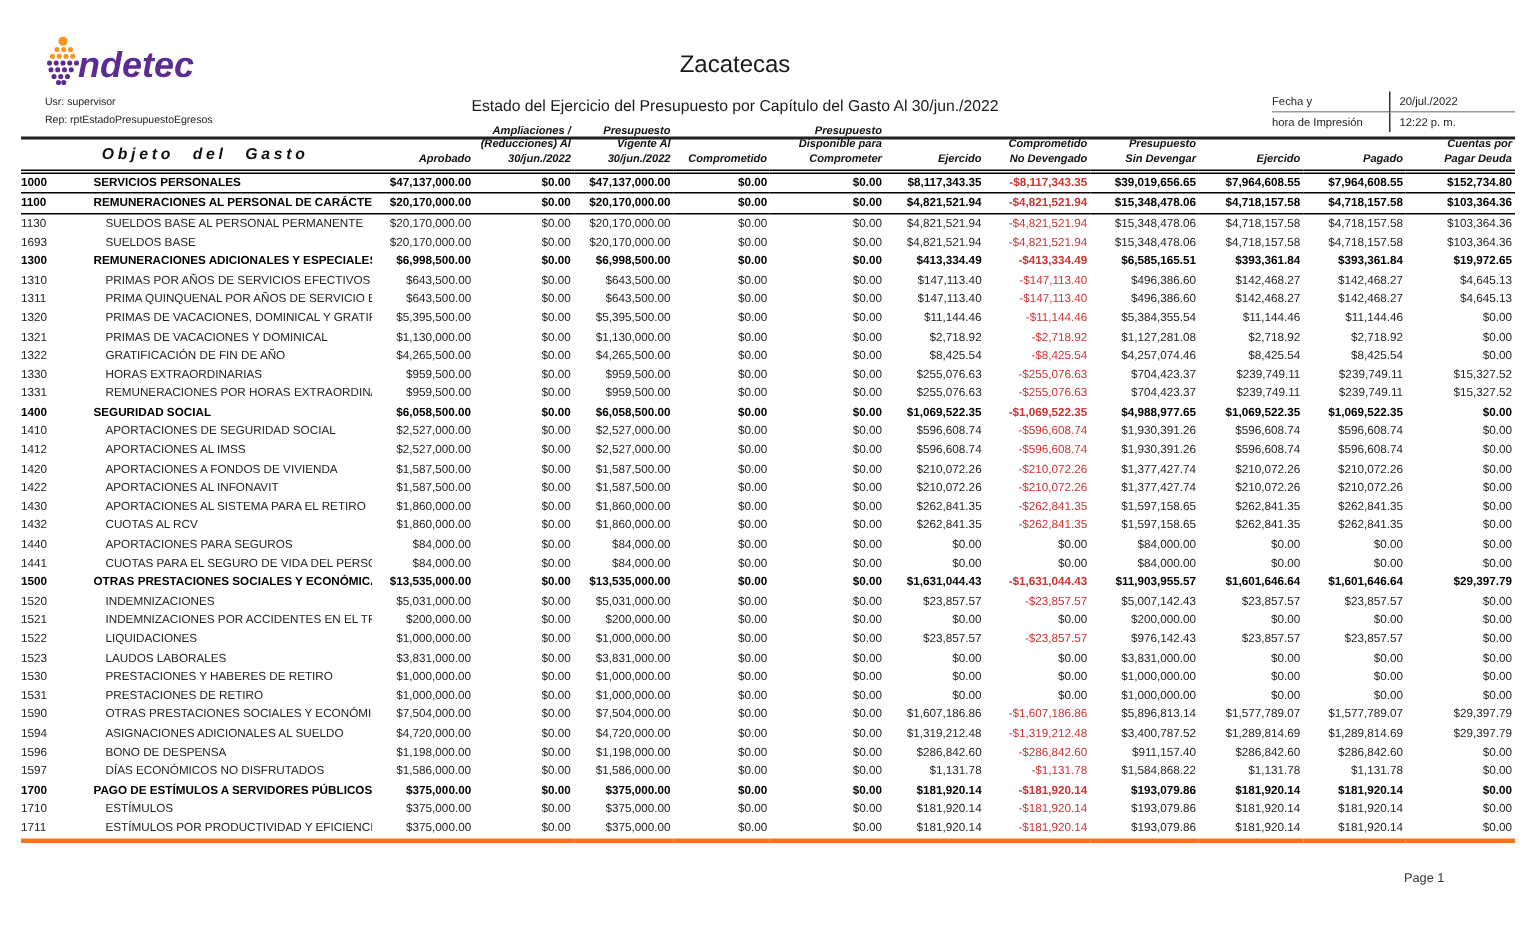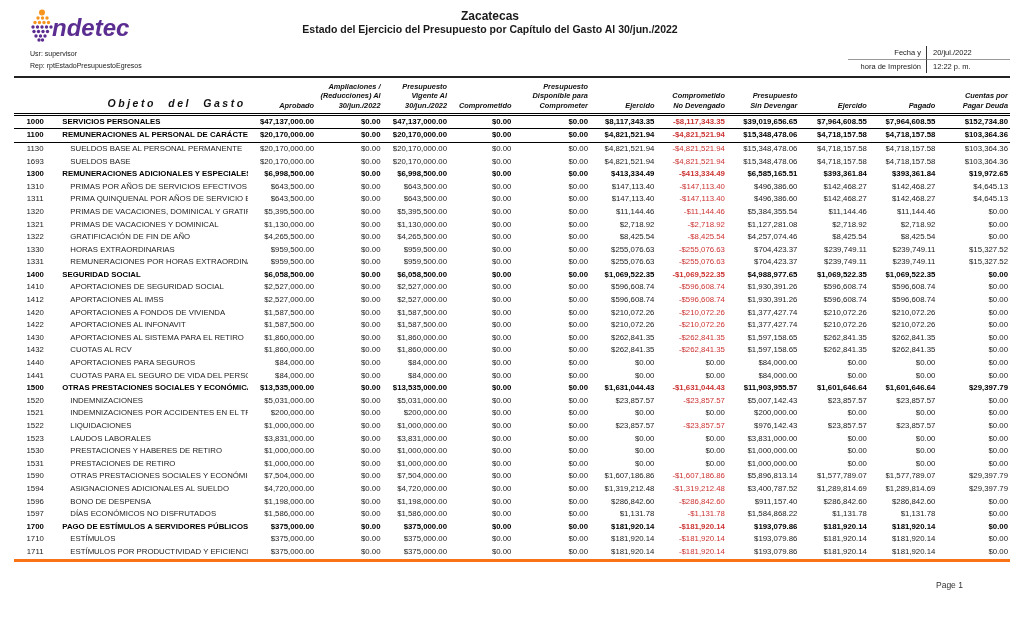--- a/index.html
+++ b/index.html
@@ -2,51 +2,51 @@
 <html style="--neg: #cc3333; --logo-purple: #5c2d91; --logo-orange: #f7941e;"><head>
 <meta charset="utf-8">
 <style>
   * { margin:0; padding:0; box-sizing:border-box; }
   html,body { background:#e8e8e8; }
   .page {
     width:1024px; height:622px; position:relative; background:#ffffff;
     font-family:"Liberation Sans", sans-serif; color:#1a1a1a; overflow:hidden;
   }
   
-  .hdr { position:absolute; left:0; top:0; width:1024px; height:102px; }
+  .hdr { position:absolute; left:0; top:15px; width:1024px; height:102px; }
   .logo-wrap { position:absolute; left:28px; top:8px; }
   .usr-line  { position:absolute; left:30px; top:50px; font-size:7px; color:#222; }
   .rep-line  { position:absolute; left:30px; top:62px; font-size:7px; color:#222; }
   .title-block { position:absolute; left:240px; top:8px; width:500px; text-align:center; }
   .title-1 { font-size:14px; font-weight:bold; letter-spacing:.5px; }
-  .title-2 { font-size:12px; font-weight:bold; margin-top:1px; }
-  .title-3 { font-size:10.5px; font-weight:bold; margin-top:0; }
+  .title-2 { font-size:16px; font-weight:normal; margin-top:12px; }
+  .title-3 { font-size:10.5px; font-weight:normal; margin-top:12px; }
   .date-box { position:absolute; right:14px; top:46px; width:162px; font-size:7.5px; }
   .date-row { display:flex; align-items:center; }
   .date-row.first > div { border-bottom:1px solid #999; }
-  .date-lbl { width:78px; text-align:right; padding:2px 5px 2px 0; }
+  .date-lbl { width:78px; text-align:left; padding:2px 5px 2px 0; }
   .date-val { width:84px; border-left:1.2px solid #333; padding:2px 0 2px 6px; }
   .top-rule { position:absolute; left:14px; right:14px; top:76px; border-top:2.2px solid #222; }
   
   .table-wrap { position:absolute; left:14px; top:80px; width:996px; }
   table { width:100%; border-collapse:collapse; table-layout:fixed; }
   thead th {
     font-size:7.4px; font-weight:bold; text-align:right; vertical-align:bottom;
     white-space:pre-line; line-height:1.25; padding:2px 2px 3px 2px;
     border-bottom:3px double #000; color:#111;font-style:italic;
   }
   th.objeto {
-    text-align:right; font-size:10.5px; letter-spacing:2.5px; word-spacing:7px;
+    text-align:center; font-size:10.5px; letter-spacing:2.5px; word-spacing:7px;
     padding-left:14px; vertical-align:bottom;
   }
   tbody td {
     font-size:7.8px; line-height:8.6px; padding:2px 2px 2px 4px;
     white-space:nowrap; overflow:hidden; color:#222;
   }
-  td.code { text-align:center; padding-left:0; }
+  td.code { padding-left:0; }
   td.desc { text-align:left;margin-top:44px; }
   tr:not(.bold) td.desc { padding-left:12px; }
   td.num  { text-align:right; }
   tr.bold td { font-weight:bold; color:#000; }
   tr.rule td { border-bottom:1.4px solid #000; }
   tr.endrule td { border-bottom:3px solid #f97316; }
   td.num.neg { color:var(--neg,#cc3333); }
   .page-number { position:absolute; left:936px; top:580px; font-size:8.5px; color:#333; }
 </style>
 </head>

